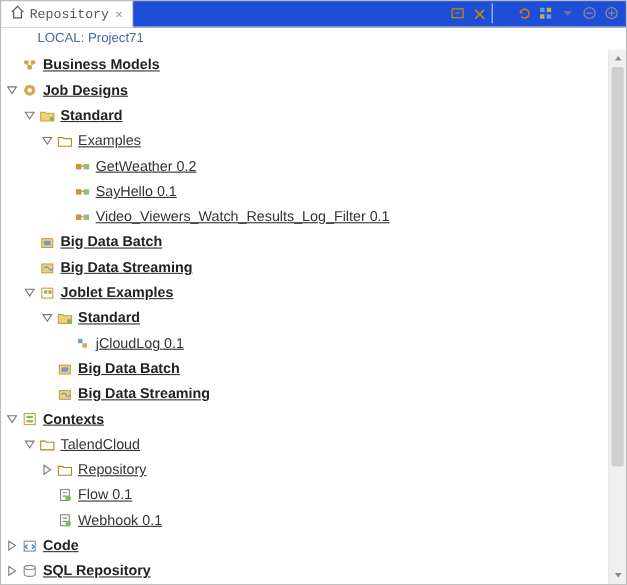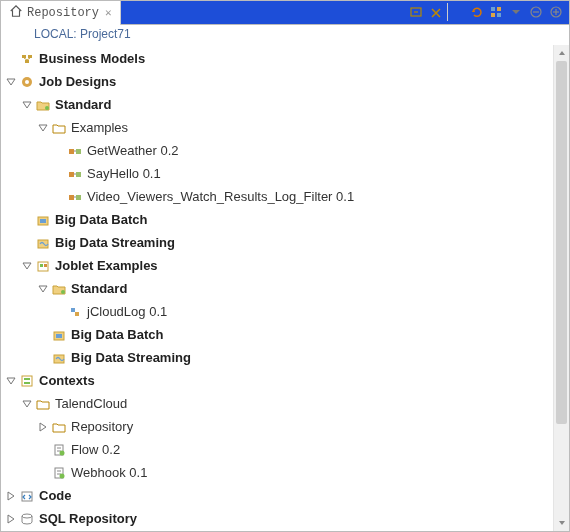--- a/index.html
+++ b/index.html
@@ -46,20 +46,21 @@
   }
   .tb-btn svg { display:block; }
   .title-row {
     height: 20px; padding: 2px 6px 0 6px;
     color: #4a6a9a; font-size: 12px; margin-left: 27px;
   }
   .tree-container {
     flex: 1;
     display: flex;
     overflow: hidden;
+    text-decoration: underline;
   }
   .tree {
     flex: 1;
     overflow: hidden;
     padding: 2px 0 0 2px;
     font-size: 13px;
     color: #333;
   }
   .row {
     display: flex;
@@ -383,21 +384,21 @@
       <div class="row">
         <span class="indent" style="width:48px"></span>
         <span class="ic">
             <svg width="14" height="14">
               <rect x="3" y="2" width="8" height="10" fill="none" stroke="#888"></rect>
               <line x1="5" y1="5" x2="9" y2="5" stroke="#888"></line>
               <line x1="5" y1="8" x2="9" y2="8" stroke="#888"></line>
               <circle cx="10" cy="10" r="2.5" fill="#7bbf4f"></circle>
             </svg>
           </span>
-        <span class="lbl">Flow 0.2</span>
+        <span class="lbl">Flow 0.1</span>
       </div>
       <div class="row">
         <span class="indent" style="width:48px"></span>
         <span class="ic">
             <svg width="14" height="14">
               <rect x="3" y="2" width="8" height="10" fill="none" stroke="#888"></rect>
               <line x1="5" y1="5" x2="9" y2="5" stroke="#888"></line>
               <line x1="5" y1="8" x2="9" y2="8" stroke="#888"></line>
               <circle cx="10" cy="10" r="2.5" fill="#7bbf4f"></circle>
             </svg>

